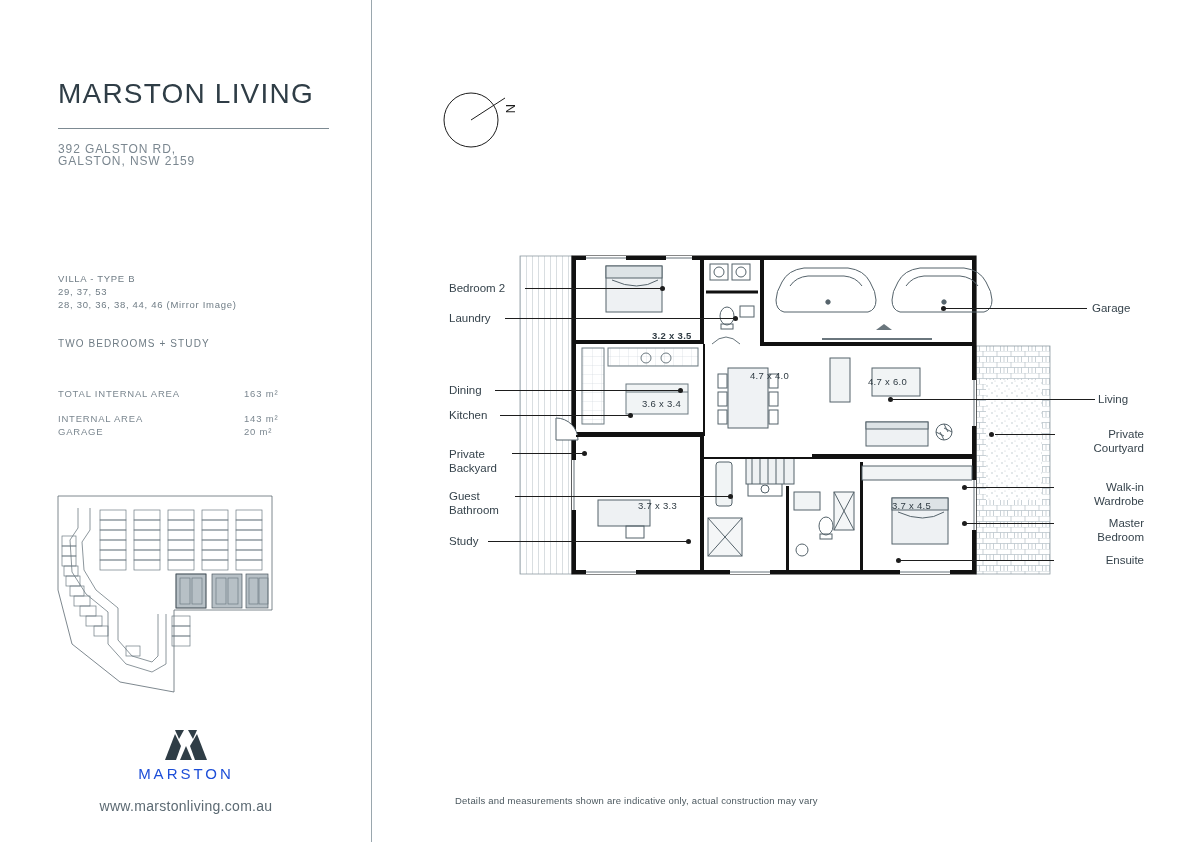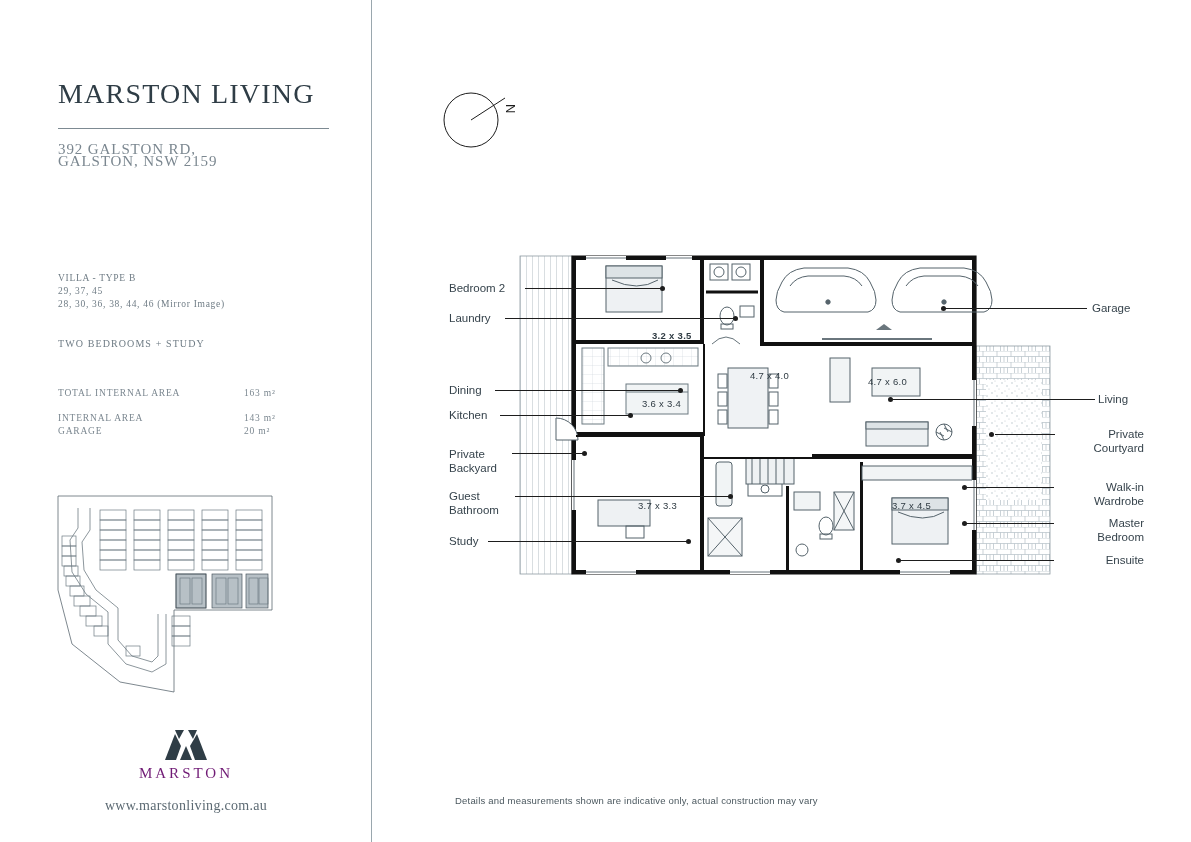--- a/index.html
+++ b/index.html
@@ -7,33 +7,33 @@
   body {
     width:1191px; height:842px;
     background:#ffffff;
     font-family:"Liberation Sans", sans-serif;
     color:#3c4a52;
     position:relative;
     overflow:hidden;
   }
 
   
-  #left-panel { position:absolute; left:0; top:0; width:372px; height:842px;font-family:Liberation Serif, serif; }
+  #left-panel { position:absolute; left:0; top:0; width:372px; height:842px; }
   #vdivider { position:absolute; left:371px; top:0; width:1px; height:842px; background:#9aa7ae; }
 
   #brand-title {
     position:absolute; left:58px; top:78px;
     font-size:28px; letter-spacing:1.2px; font-weight:400; color:#2f3d46;
     white-space:nowrap;
   }
   #brand-rule { position:absolute; left:58px; top:128px; width:271px; height:1px; background:#7d8a92; }
 
   #address {
     position:absolute; left:58px; top:143px;
-    font-size:15px; letter-spacing:0.9px; line-height:12px; color:#7b8790;
+    font-size:12px; letter-spacing:0.9px; line-height:12px; color:#7b8790;
   }
 
   #villa-type {
     position:absolute; left:58px; top:230px;
     font-size:9.5px; letter-spacing:0.7px; line-height:13px; color:#6f7c85;margin-top:42px;
   }
 
   #config {
     position:absolute; left:58px; top:338px;
     font-size:10px; letter-spacing:1.1px; color:#6f7c85;text-align:right;
@@ -45,21 +45,21 @@
   #areas .val { position:absolute; left:186px; top:0; text-align:left; }
   #areas .gap { height:12px; }
 
   
   #siteplan { position:absolute; left:56px; top:494px; width:220px; height:210px; }
   #siteplan svg { display:block; }
 
   
   #logo-wrap { position:absolute; left:0; top:728px; width:372px; text-align:center; }
   #logo-mark { width:46px; height:34px; display:block; margin:0 auto; }
-  #logo-word { font-size:15px; letter-spacing:3px; color:#701a75; margin-top:3px; }
+  #logo-word { font-size:15px; letter-spacing:3px; color:#1d4ed8; margin-top:3px; }
   #website { position:absolute; left:0; top:798px; width:372px; text-align:center; font-size:14px; color:#5c6a73; letter-spacing:0.3px; }
 
   
   #north { position:absolute; left:443px; top:88px; width:80px; height:65px; }
 
   
   #plan { position:absolute; left:430px; top:230px; width:720px; height:370px; }
 
   
   .callout { position:absolute; font-size:11.5px; line-height:14px; color:#36434c; white-space:nowrap; }
@@ -83,21 +83,21 @@
   <div id="brand-title">MARSTON LIVING</div>
   <div id="brand-rule"></div>
 
   <div id="address">
     <div>392 GALSTON RD,</div>
     <div>GALSTON, NSW 2159</div>
   </div>
 
   <div id="villa-type">
     <div>VILLA - TYPE B</div>
-    <div>29, 37, 45</div>
+    <div>29, 37, 53</div>
     <div>28, 30, 36, 38, 44, 46 (Mirror Image)</div>
   </div>
 
   <div id="config">TWO BEDROOMS + STUDY</div>
 
   <div id="areas">
     <div class="row">
       <span class="lbl">TOTAL INTERNAL AREA</span>
       <span class="val">163 m²</span>
     </div>

